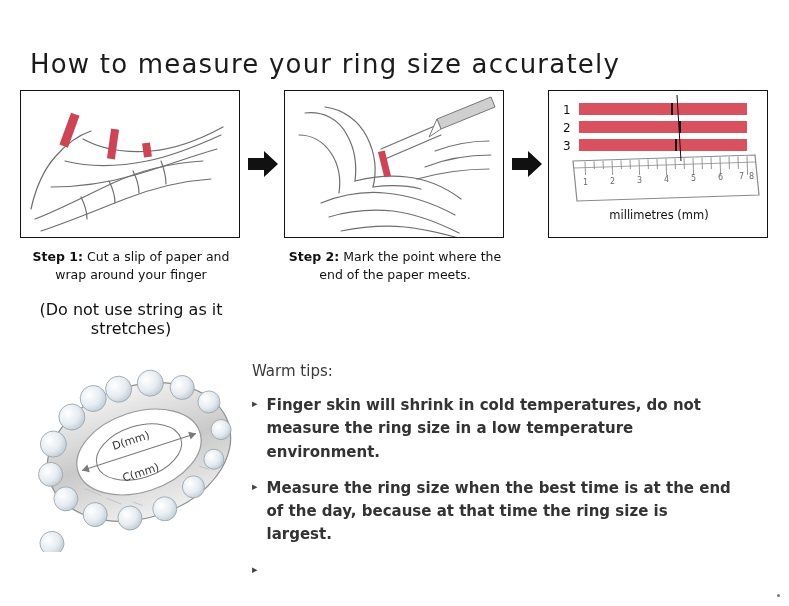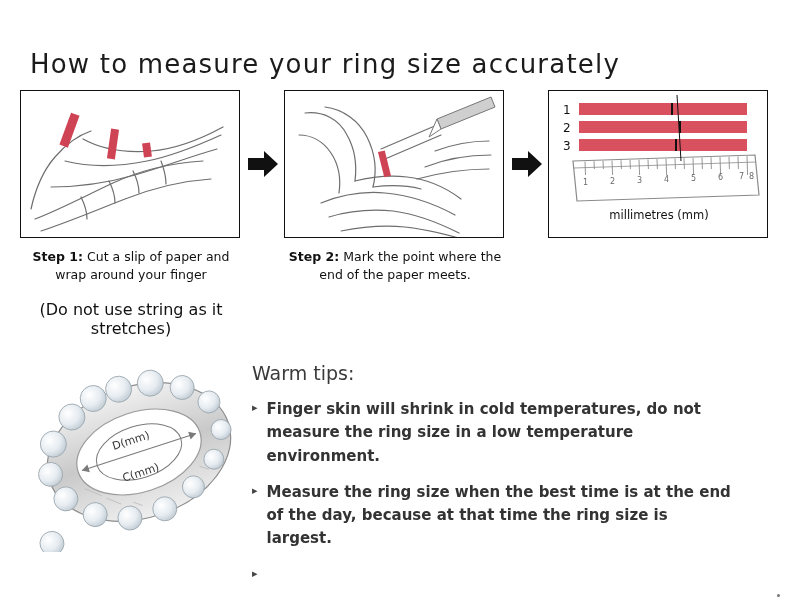--- a/index.html
+++ b/index.html
@@ -79,21 +79,21 @@
   }
 
   
   .tips {
     position: absolute;
     left: 252px;
     top: 362px;
     width: 520px;
   }
   .tips-title {
-    font-size: 19px;
+    font-size: 15px;
     color: #3a3a3a;
     margin-bottom: 14px;
     font-weight: 400;
   }
   .tip {
     display: flex;
     align-items: flex-start;
     margin-bottom: 13px;
     font-size: 15px;
     line-height: 1.55;

